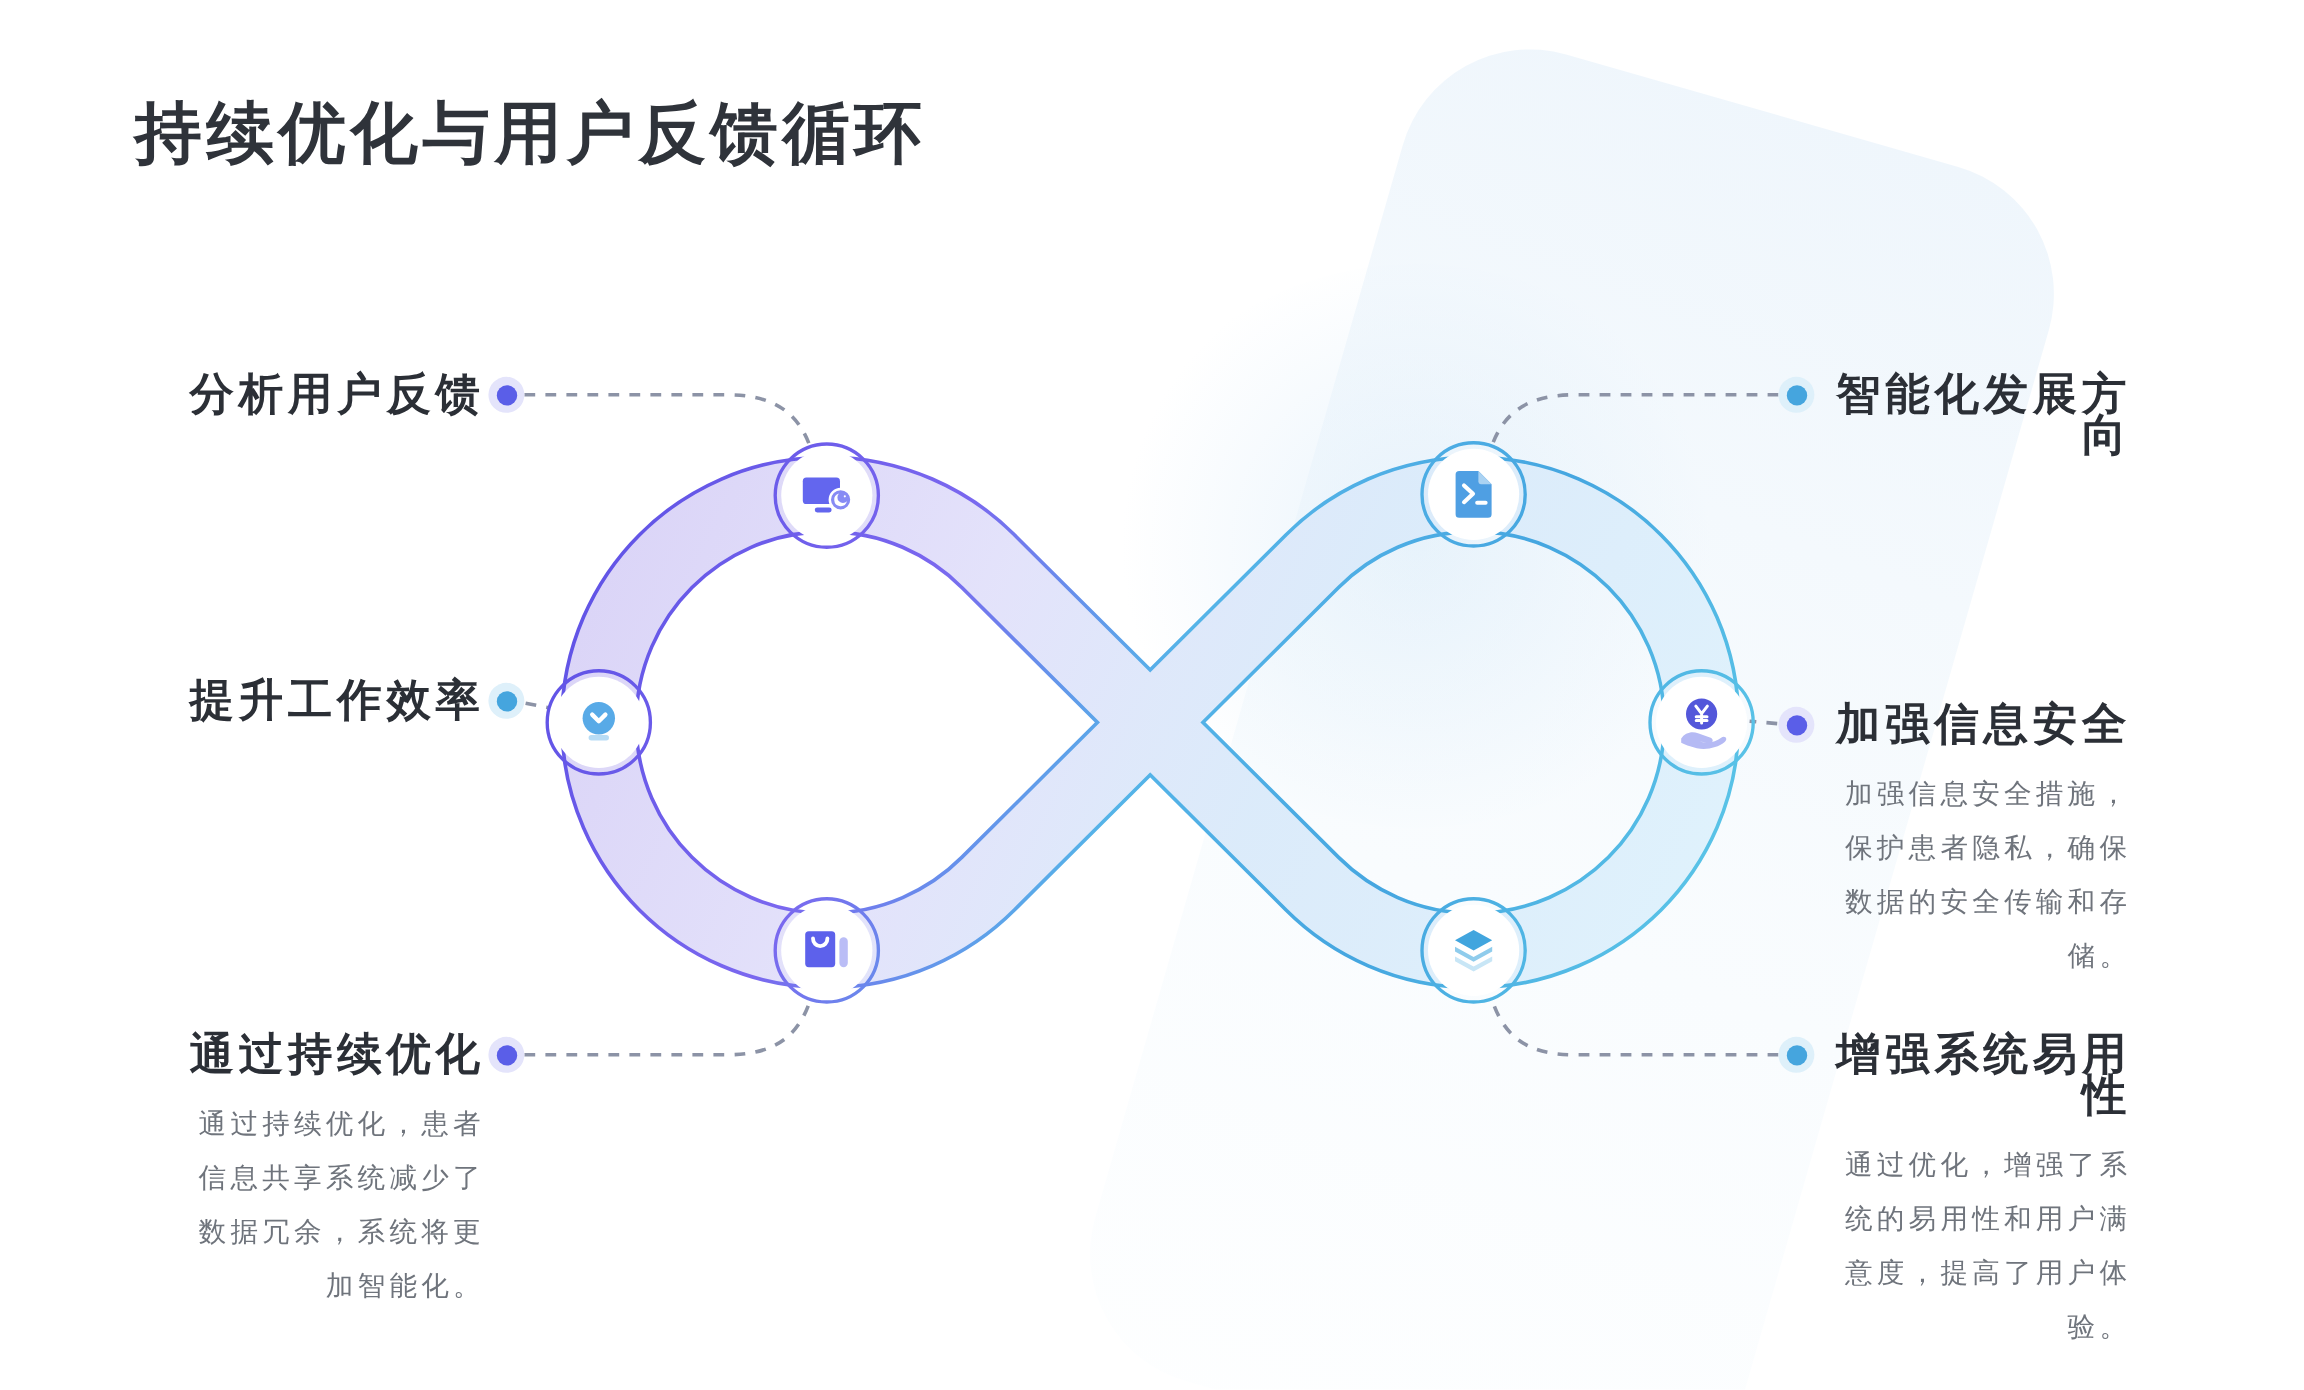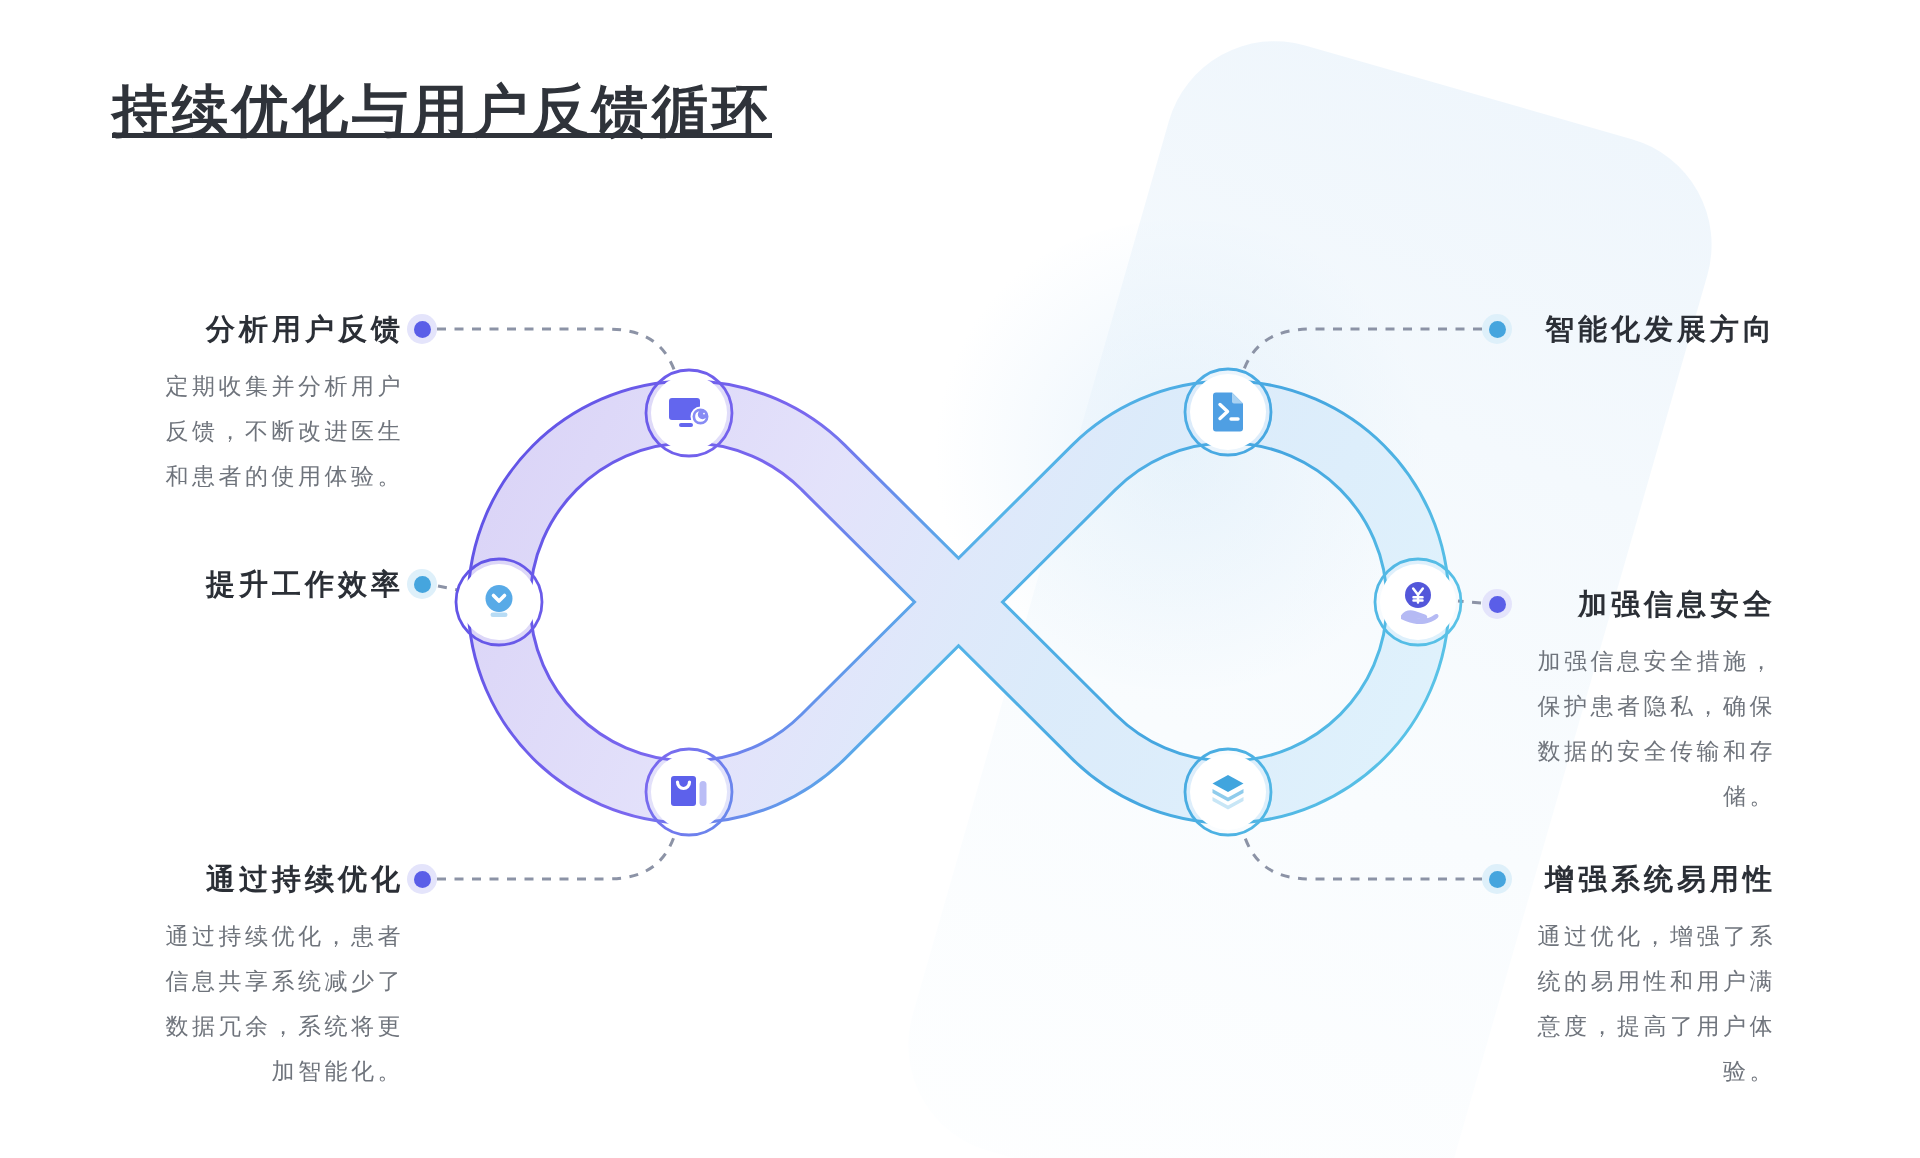--- a/index.html
+++ b/index.html
@@ -13,26 +13,26 @@
     left:1030px;top:70px;width:560px;height:1150px;
     transform:rotate(16deg);border-radius:110px;
     background:linear-gradient(185deg, rgba(223,237,249,0.50) 0%, rgba(231,243,251,0.28) 55%, rgba(238,248,253,0.10) 100%);
   }
   .shape-b{
     left:920px;top:220px;width:520px;height:470px;border-radius:50%;
     background:radial-gradient(circle, rgba(226,240,251,0.75) 0%, rgba(226,240,251,0.0) 70%);
   }
   h1.title{
     position:absolute;left:112px;top:74px;margin:0;
-    font-size:56px;font-weight:800;letter-spacing:4px;color:#2f333a;text-decoration:underline;
+    font-size:56px;font-weight:800;letter-spacing:4px;color:#2f333a;
   }
   svg.diagram{position:absolute;left:0;top:0;}
   .item{position:absolute;width:252px;}
   .item h3{
-    margin:0 0 18px 0;font-size:29px;line-height:34px;font-weight:700;
+    margin:0 0 18px 0;font-size:37px;line-height:34px;font-weight:700;
     letter-spacing:4px;color:#2b2f36;
   }
   .item p{
     margin:0;font-size:23px;line-height:45px;letter-spacing:3.5px;color:#6f747c;
   }
   .item.left{text-align:right;}
   .item.right{text-align:right;}
   .i1{left:152px;top:312px;}
   .i2{left:152px;top:567px;}
   .i3{left:152px;top:862px;}
@@ -162,21 +162,20 @@
     <i class="halo" style="background: rgb(228, 228, 251);"></i>
     <i class="dot" style="background: rgb(90, 94, 232);"></i>
   </span>
 <span class="dotw dw6">
     <i class="halo" style="background: rgb(222, 240, 250);"></i>
     <i class="dot" style="background: rgb(69, 165, 222);"></i>
   </span>
 
 <section class="item left i1">
   <h3>分析用户反馈</h3>
-  <p>定期收集并分析用户反馈，不断改进医生和患者的使用体验。</p>
 </section>
 <section class="item left i2">
   <h3>提升工作效率</h3>
 </section>
 <section class="item left i3">
   <h3>通过持续优化</h3>
   <p>通过持续优化，患者信息共享系统减少了数据冗余，系统将更加智能化。</p>
 </section>
 <section class="item right i4">
   <h3>智能化发展方向</h3>

